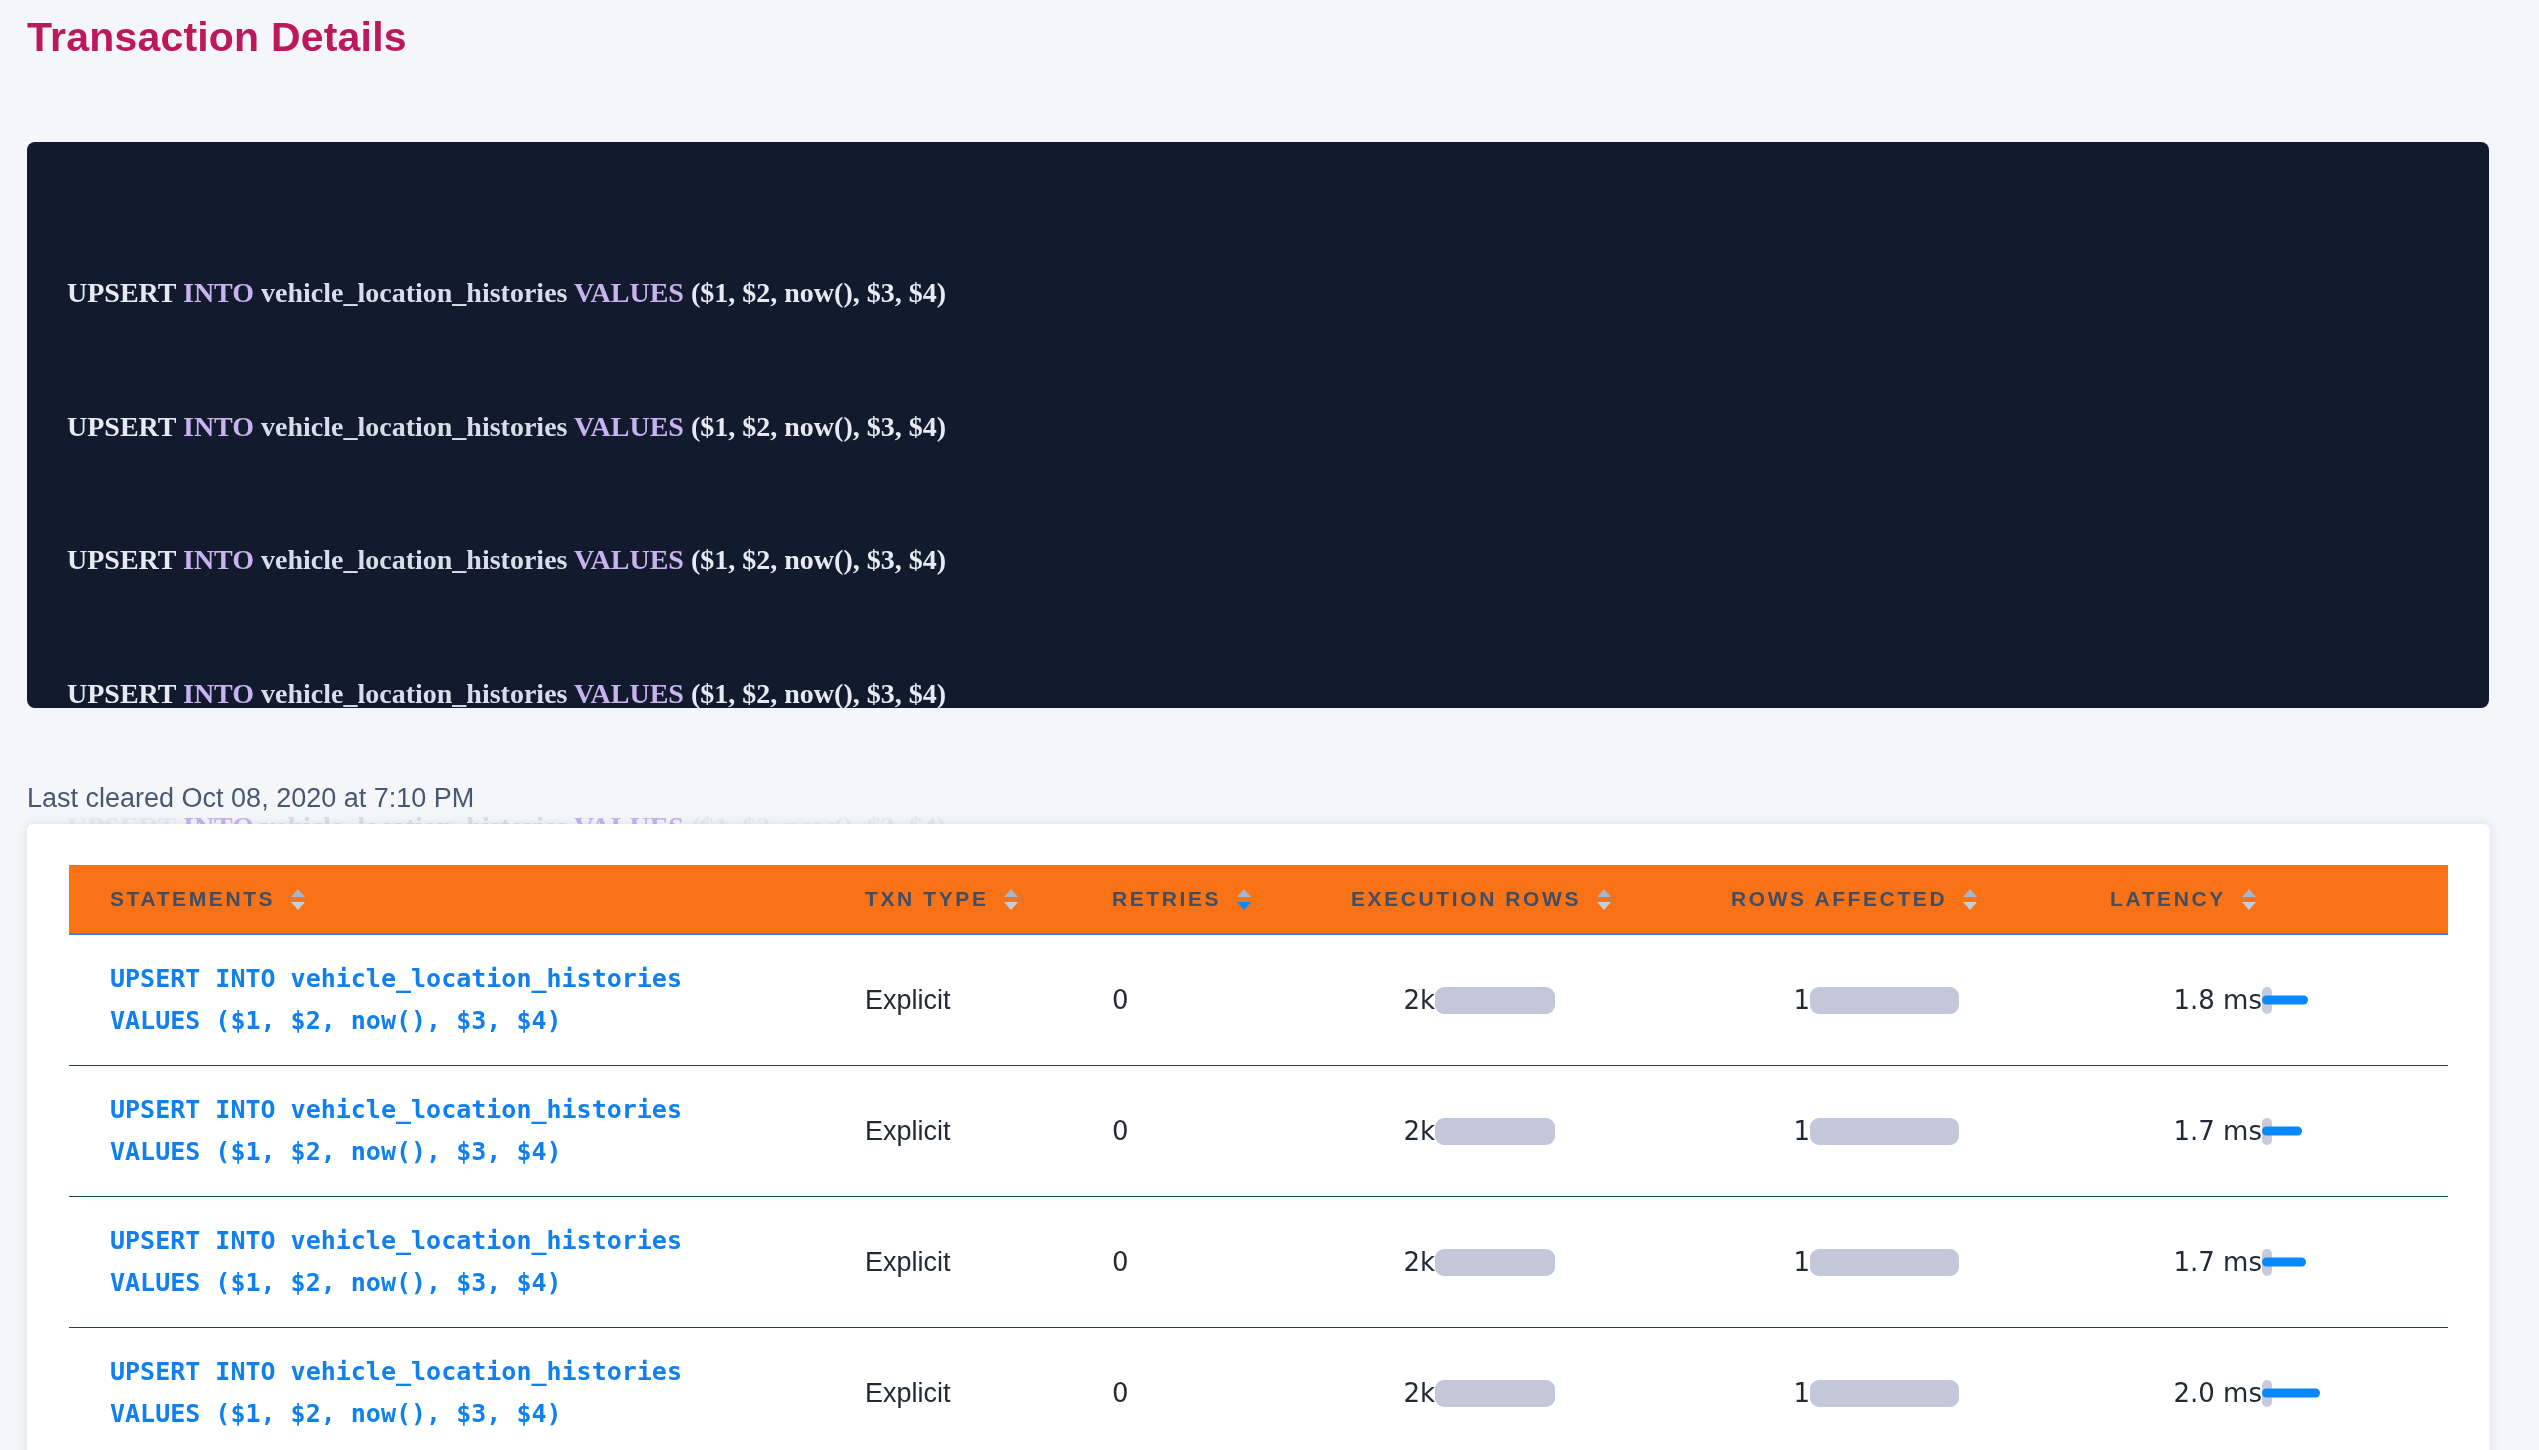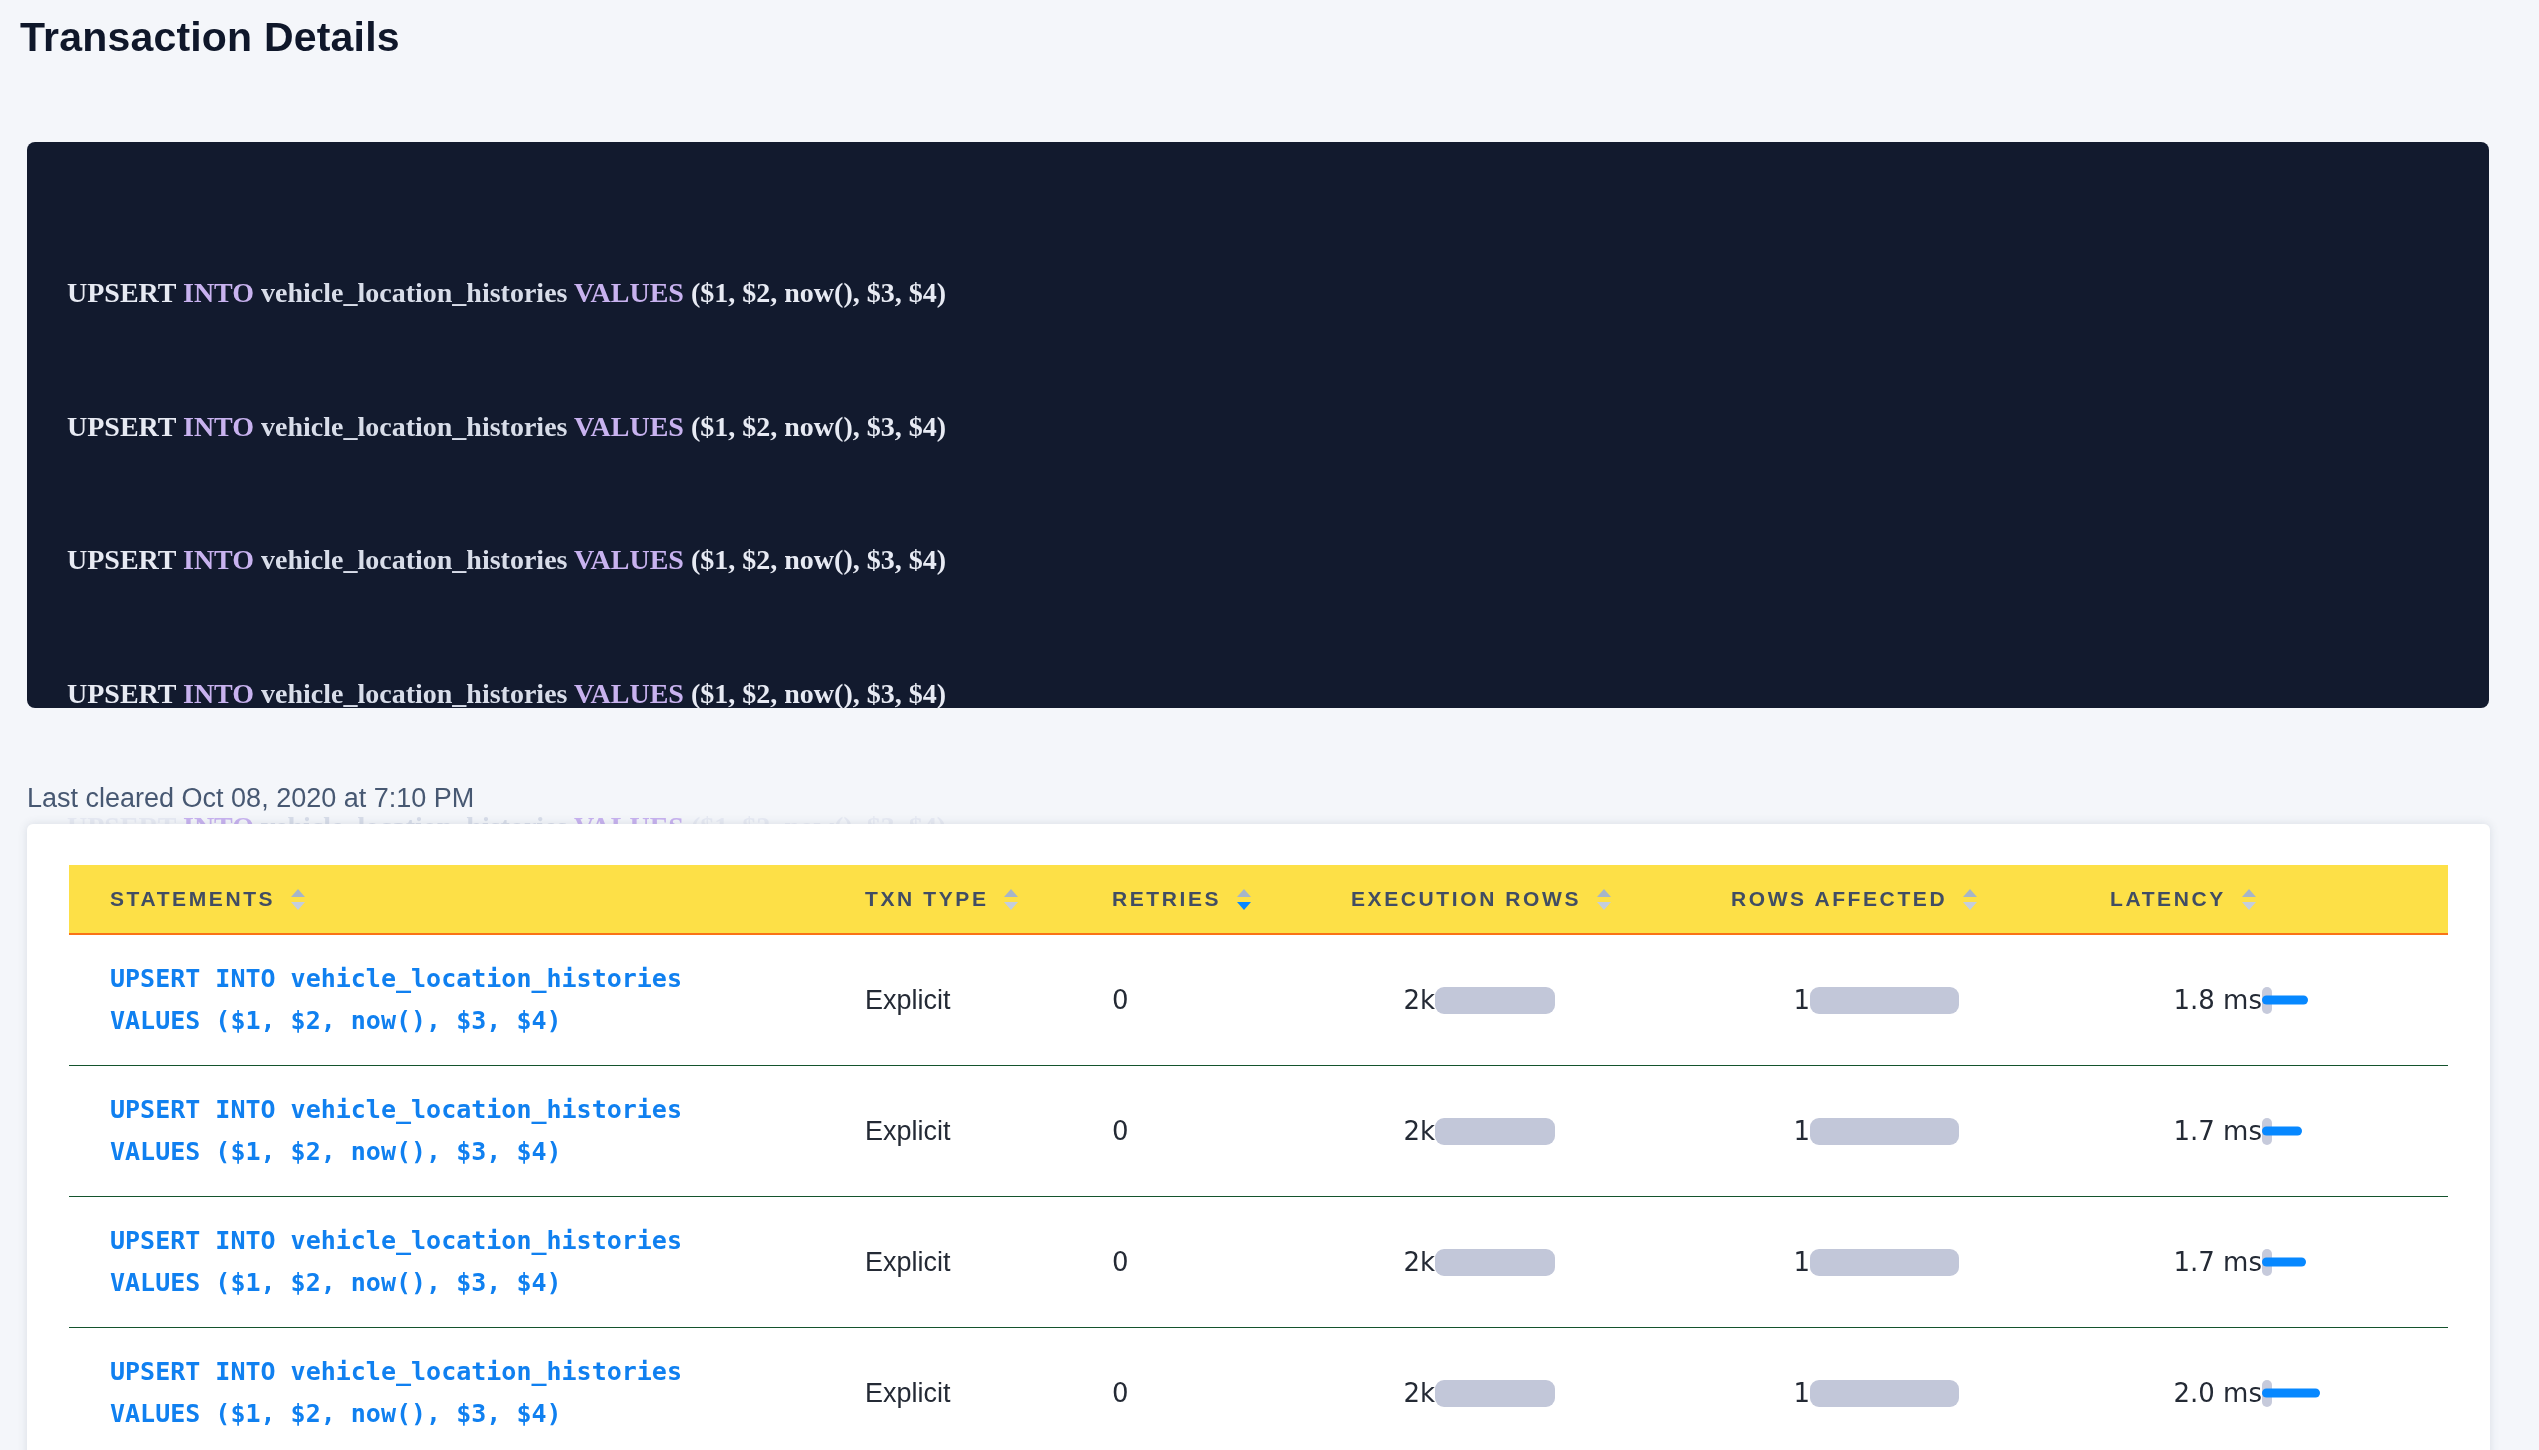--- a/index.html
+++ b/index.html
@@ -1,21 +1,21 @@
 <!DOCTYPE html>
 <html><head>
 <meta charset="utf-8">
 <style>
   html,body{margin:0;padding:0;}
   body{font-family:"Liberation Sans",sans-serif;background:#f4f6fa;}
   .canvas{position:relative;width:2539px;height:1450px;overflow:hidden;background:#f4f6fa;}
 
   
-  .title{position:absolute;left:20px;top:8px;font-size:41px;line-height:58px;
-         font-weight:600;color:#0f172a;letter-spacing:.2px;}
+  .title{position:absolute;left:27px;top:8px;font-size:41px;line-height:58px;
+         font-weight:600;color:#be185d;letter-spacing:.2px;}
 
   
   .sql-box{position:absolute;left:27px;top:142px;width:2462px;height:566px;box-sizing:border-box;
            background:#121a2e;border-radius:8px;padding:40px 40px;
            font-family:"DejaVu Sans Mono",monospace;font-weight:700;font-size:28px;
            line-height:44.5px;white-space:pre;}
   .code-line{height:44.5px;font-family:Liberation Serif, serif;}
   .tok-kw{color:#e7eaf3;}
   .tok-kwp{color:#c8b2ef;}
   .tok-ident{color:#d8dde9;}
@@ -25,21 +25,21 @@
   .caption{position:absolute;left:27px;top:778px;width:2463px;display:flex;
            justify-content:space-between;align-items:center;font-size:27px;line-height:40px;color:#475872;}
 
   
   .card{position:absolute;left:27px;top:824px;width:2463px;height:660px;box-sizing:border-box;
         background:#ffffff;border-radius:6px;box-shadow:0 0 10px rgba(71,88,114,0.16);
         padding:41px 42px 0 42px;}
 
   .grid-row{display:grid;grid-template-columns:796px 247px 239px 380px 379px 338px;align-items:center;}
 
-  .thead{height:68px;background:#fde047;border-bottom:2px solid #f97316;}
+  .thead{height:68px;background:#f97316;border-bottom:2px solid #3b82f6;}
   .th{display:flex;align-items:center;}
   .th.first{padding-left:41px;}
   .th-label{font-size:21px;font-weight:700;letter-spacing:2.6px;color:#414d63;}
   .sort{display:inline-flex;flex-direction:column;gap:5px;margin-left:16px;}
   .sort i{display:block;width:0;height:0;border-left:7px solid transparent;border-right:7px solid transparent;}
   .sort .up{border-bottom:8px solid #a6b5c9;}
   .sort .down{border-top:8px solid #c4cedd;}
   .sort .down.active{border-top-color:#0788ff;}
 
   .tr{height:130px;border-bottom:1px solid #14532d;}

